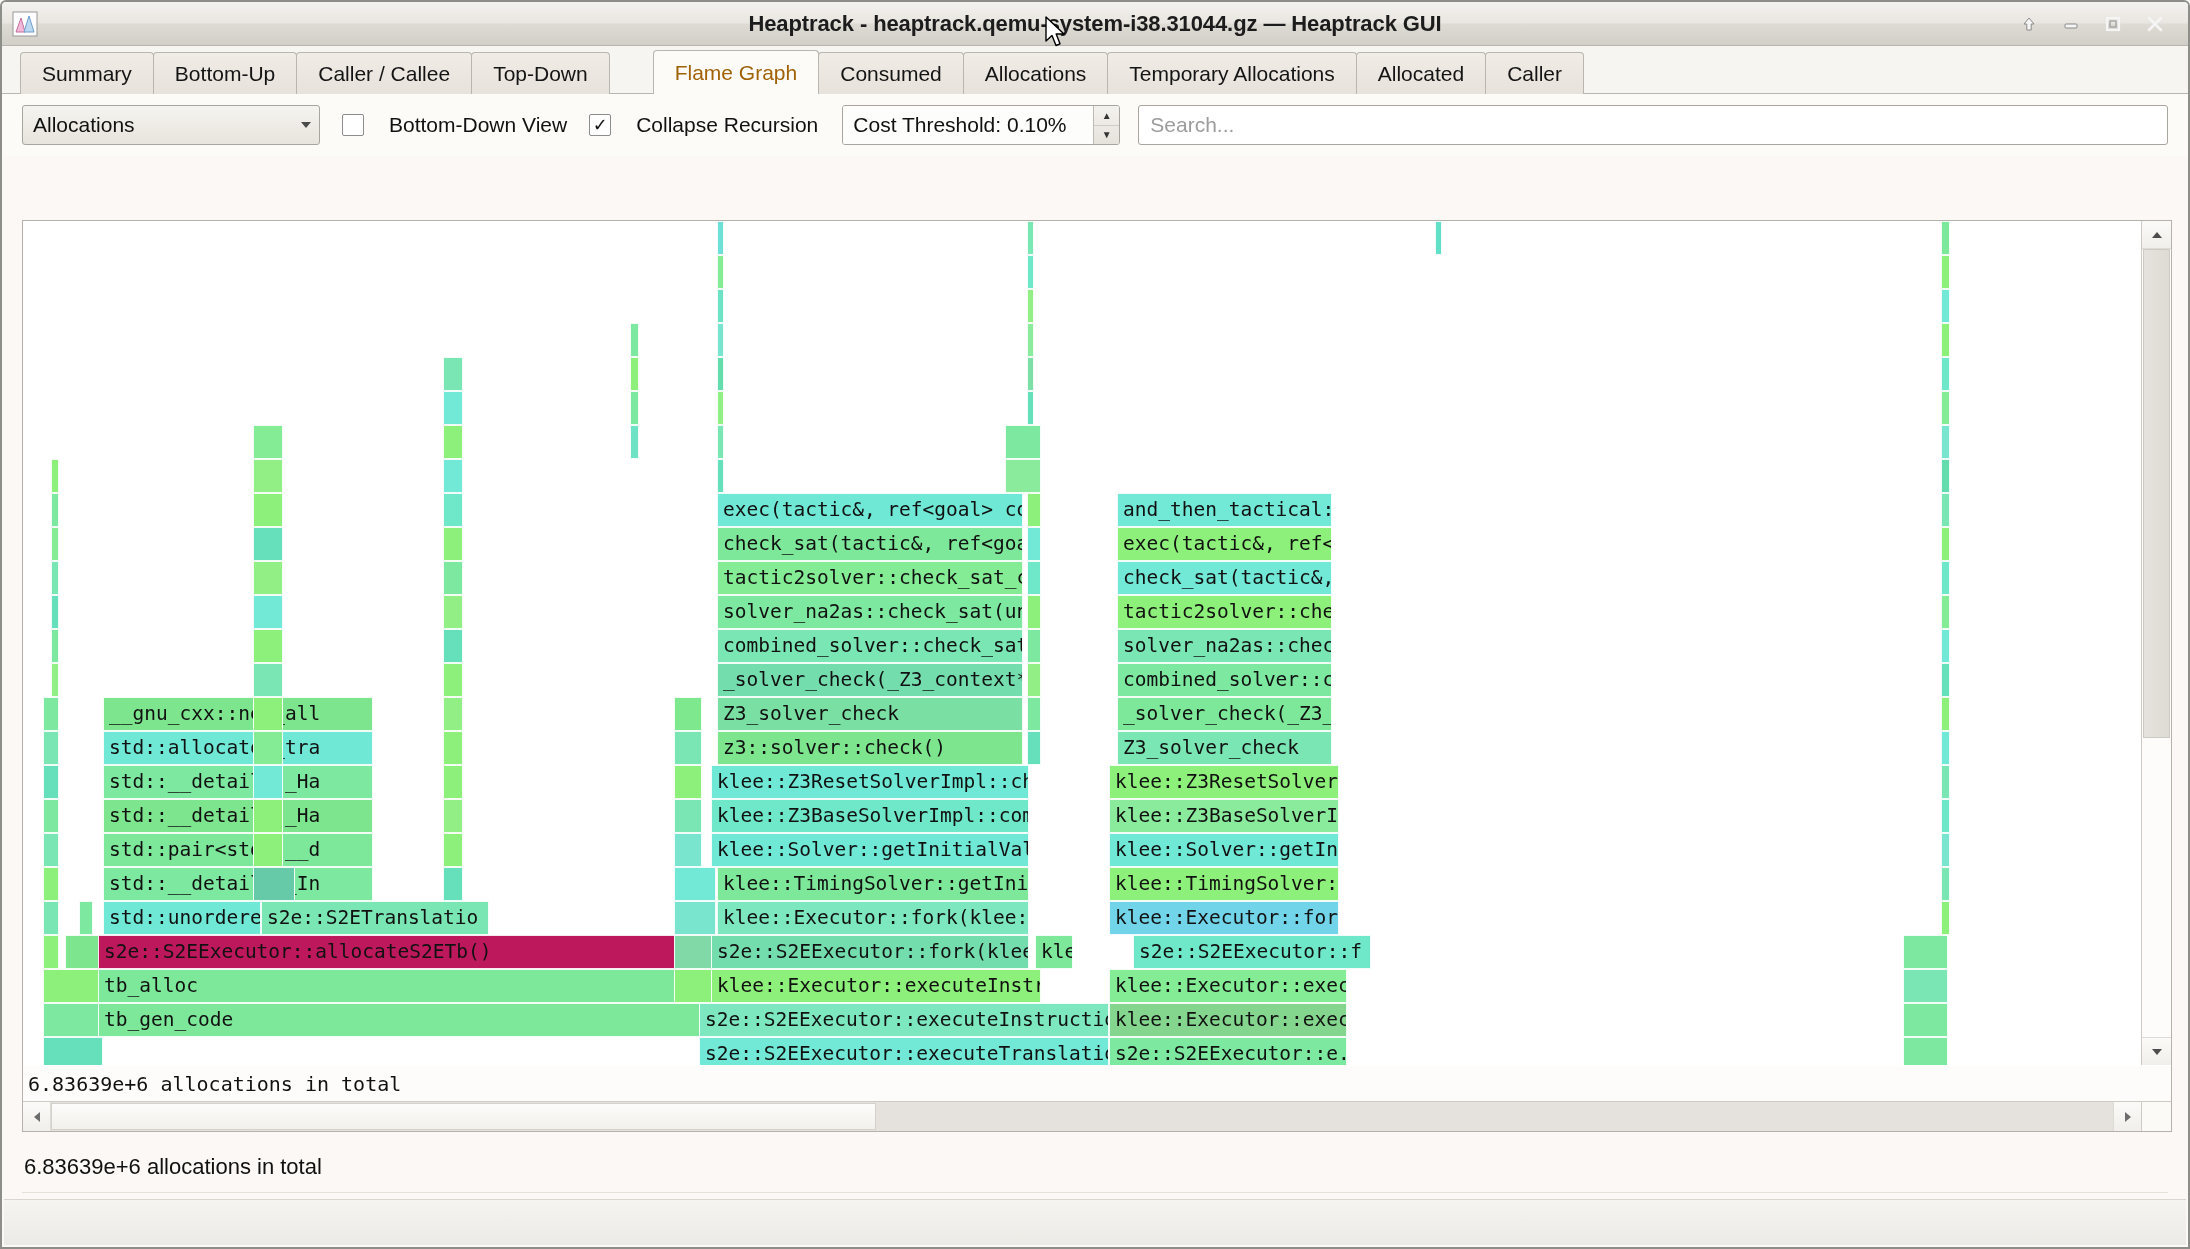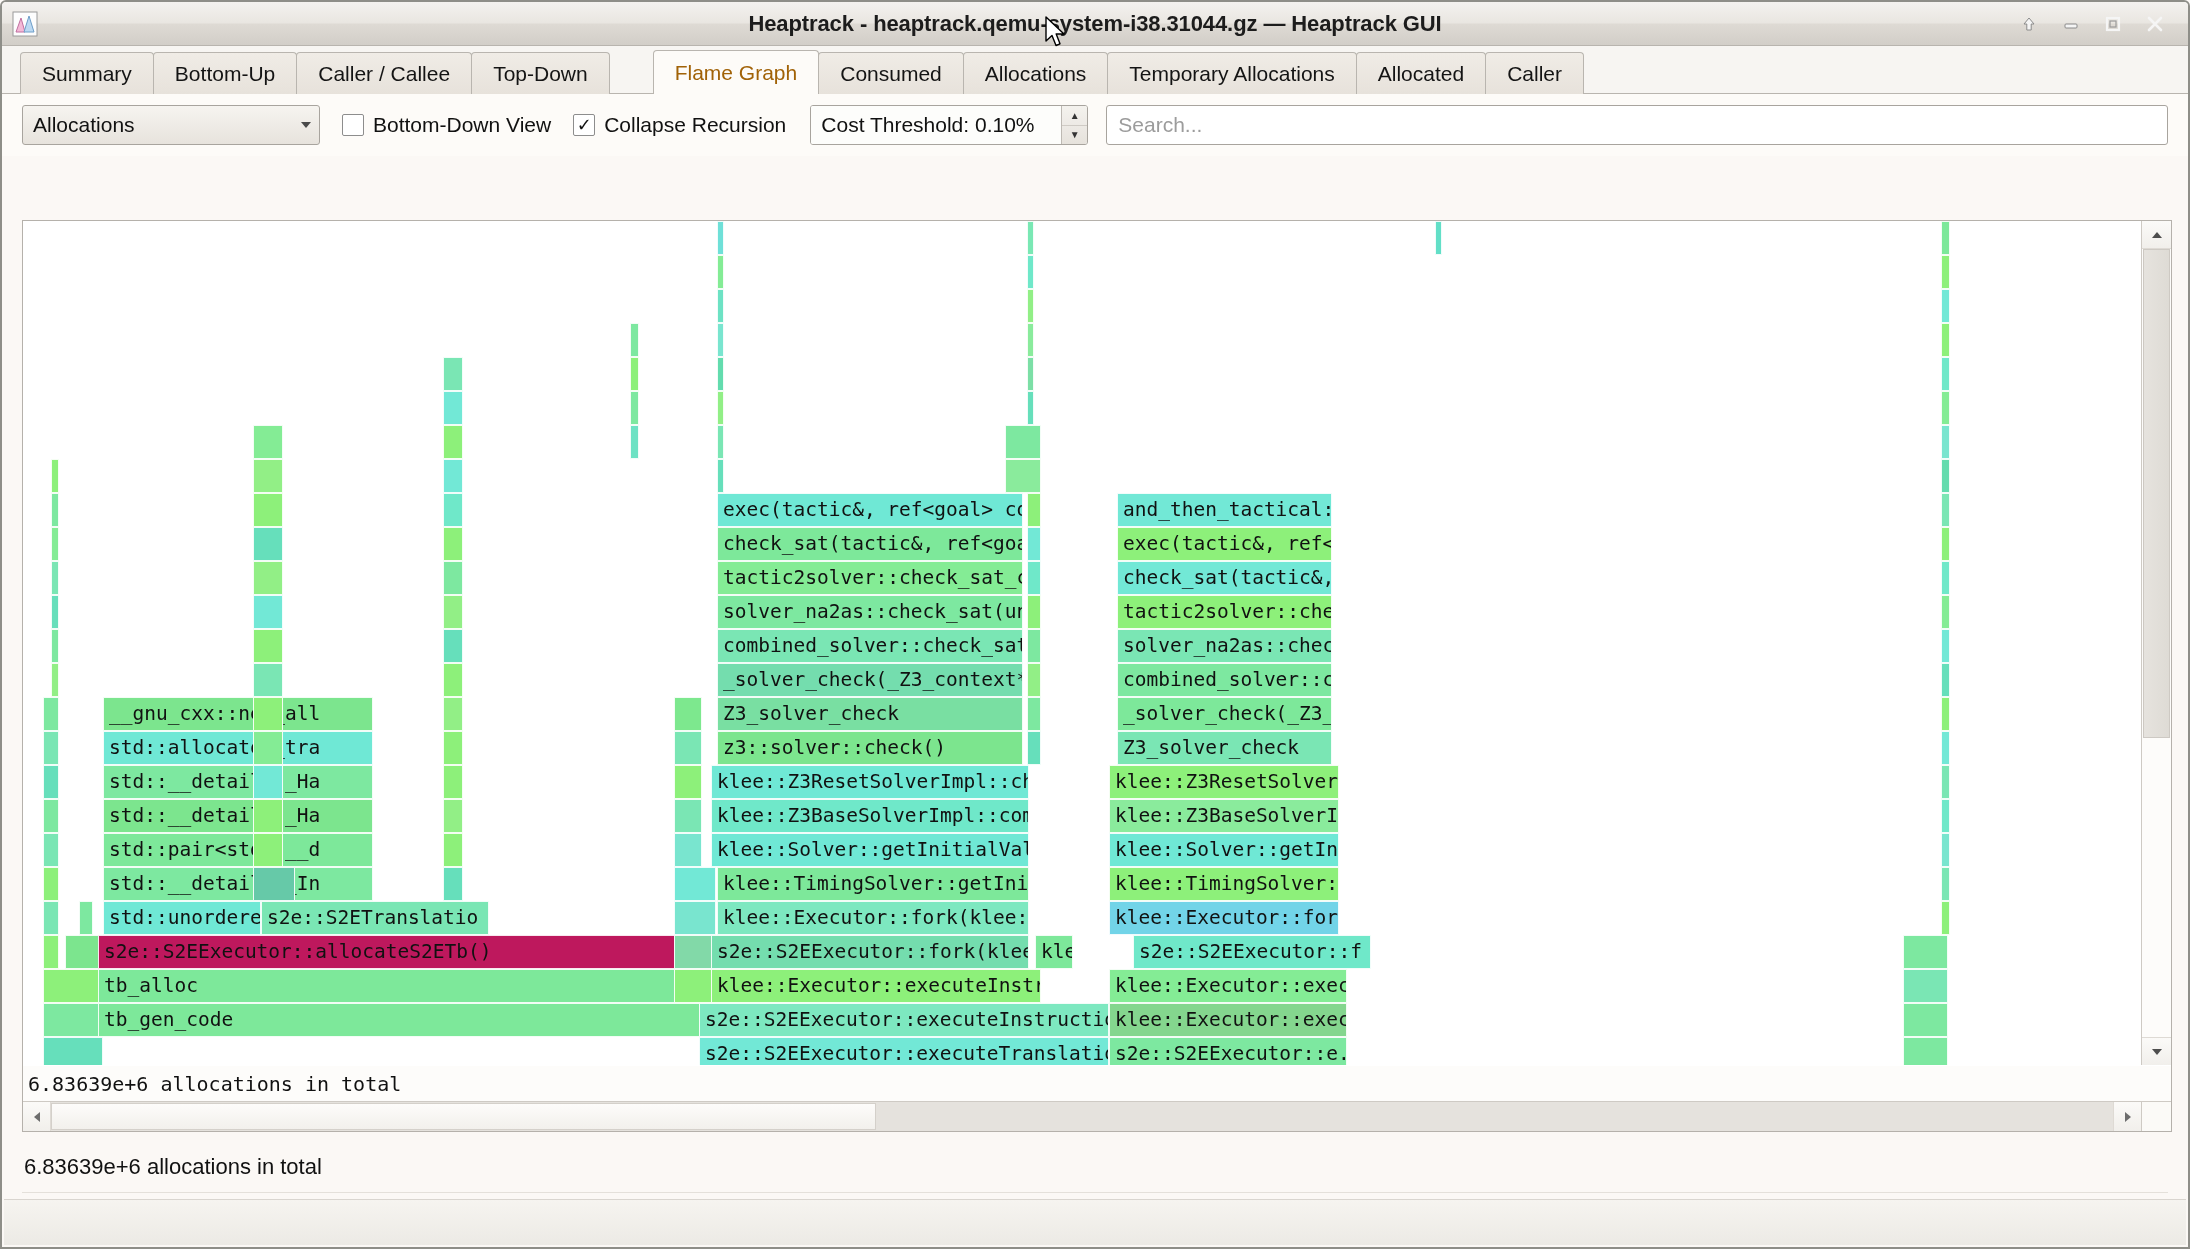--- a/index.html
+++ b/index.html
@@ -130,21 +130,21 @@
   }
   #combo .label { flex: 1; }
   #combo .arrow {
     width: 0; height: 0;
     border-left: 5px solid transparent;
     border-right: 5px solid transparent;
     border-top: 6px solid #4a4a4a;
   }
   .chkwrap {
     display: flex; align-items: center;
-    margin-left: 22px; gap: 9px;
+    margin-left: 22px; gap: 25px;
     font-size: 21px; color: #111;
   }
   .chk {
     width: 22px; height: 22px;
     background: #fff;
     border: 1px solid #8d8d8d;
     border-radius: 2px;
     display: flex; align-items: center; justify-content: center;
     font-size: 18px; color: #111; line-height: 1;
   }

